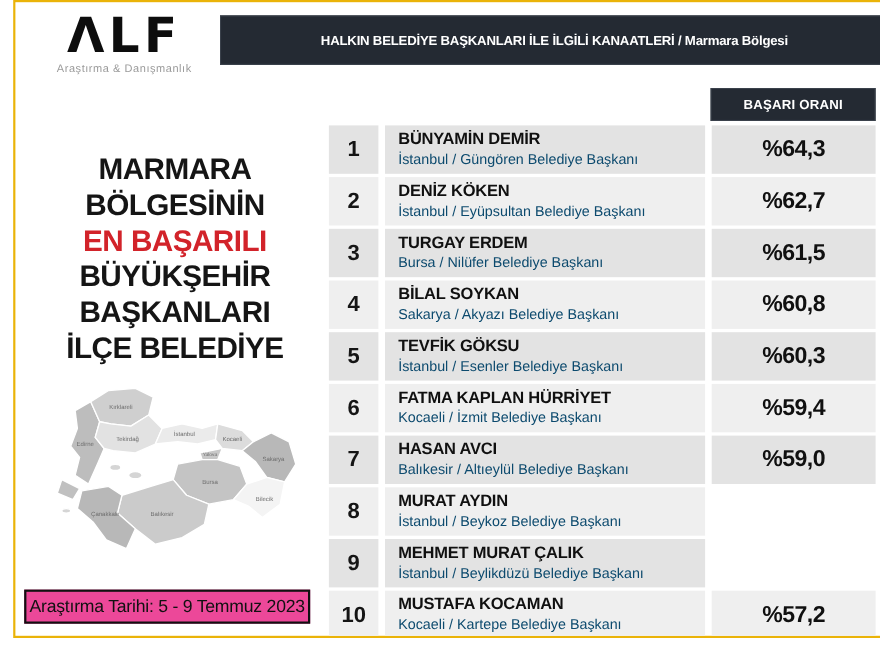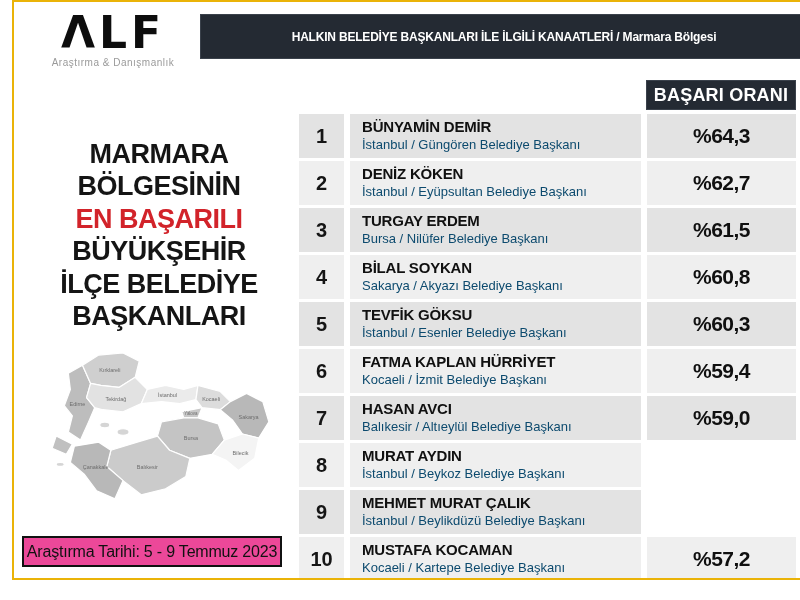--- a/index.html
+++ b/index.html
@@ -33,21 +33,21 @@
     position:absolute; left:8px; top:534px; width:260px; height:31px;
     border:2px solid #111; box-sizing:border-box; background:#ec4899;
     display:flex; align-items:center; justify-content:center;
     font-size:16px; font-weight:400; letter-spacing:-0.2px; white-space:nowrap;
   }
   
   .score-header {
     position:absolute; left:632px; top:78px; width:150px; height:30px;
     background:var(--header-bg); color:#fff;
     display:flex; align-items:center; justify-content:center;
-    font-weight:700; font-size:18px; letter-spacing:0.2px;
+    font-weight:700; font-size:12px; letter-spacing:0.2px;
     border:1px solid #3a414b; box-sizing:border-box;
   }
   .rows { position:absolute; left:285px; top:112px; width:497px; }
   .row { display:grid; grid-template-columns:45px 291px 149px; column-gap:6px; height:44px; margin-bottom:3px; }
   .row.odd  .cell { background:var(--row-odd); }
   .row.even .cell { background:var(--row-even); }
   .cell.rank {
     display:flex; align-items:center; justify-content:center;
     font-size:20px; font-weight:800; color:#151515;
   }
@@ -71,22 +71,22 @@
     <div class="logo-tagline">Araştırma &amp; Danışmanlık</div>
   </div>
 
   <div class="title-bar">HALKIN BELEDİYE BAŞKANLARI İLE İLGİLİ KANAATLERİ / Marmara Bölgesi</div>
 
   <div class="headline">
     <div>MARMARA</div>
     <div>BÖLGESİNİN</div>
     <div class="red">EN BAŞARILI</div>
     <div>BÜYÜKŞEHİR</div>
+    <div>BAŞKANLARI</div>
     <div>İLÇE BELEDİYE</div>
-    <div>BAŞKANLARI</div>
   </div>
 
   <div class="map-wrap">
     <svg viewBox="0 0 235 168" width="238" height="172">
       <g stroke="#ffffff" stroke-width="1.2" stroke-linejoin="round">
         <polygon fill="#c0c0c0" points="14,88 30,96 24,106 10,100"></polygon>
         <polygon fill="#bdbdbd" points="26,26 40,18 48,36 44,50 52,60 46,74 38,92 26,84 30,68 22,58 28,42"></polygon>
         <polygon fill="#cfcfcf" points="40,18 56,8 80,6 96,14 92,30 76,40 58,38 48,36"></polygon>
         <polygon fill="#e2e2e2" points="48,36 58,38 76,40 92,30 104,42 98,56 80,64 60,62 52,60 44,50"></polygon>
         <polygon fill="#ebebeb" points="104,42 122,38 140,42 154,38 152,52 136,56 118,54 98,56"></polygon>

